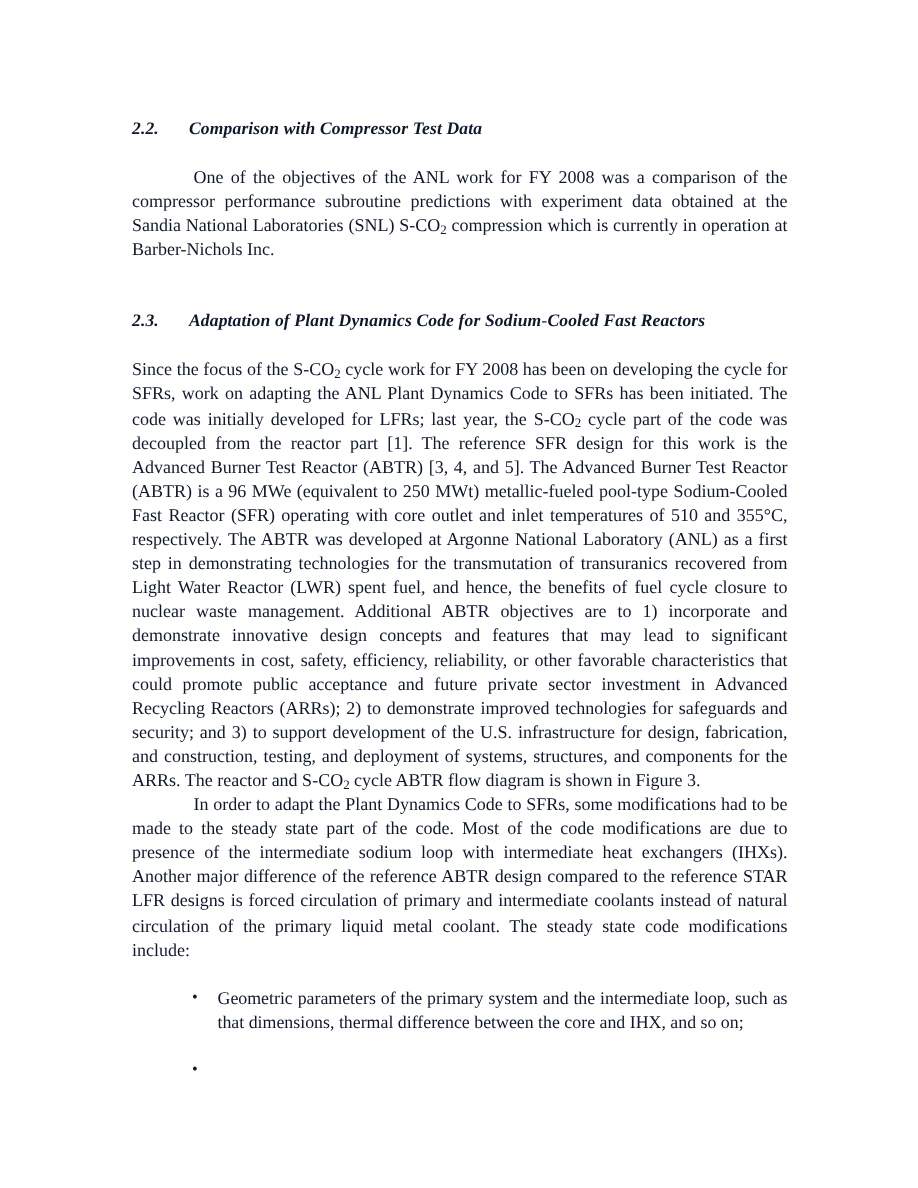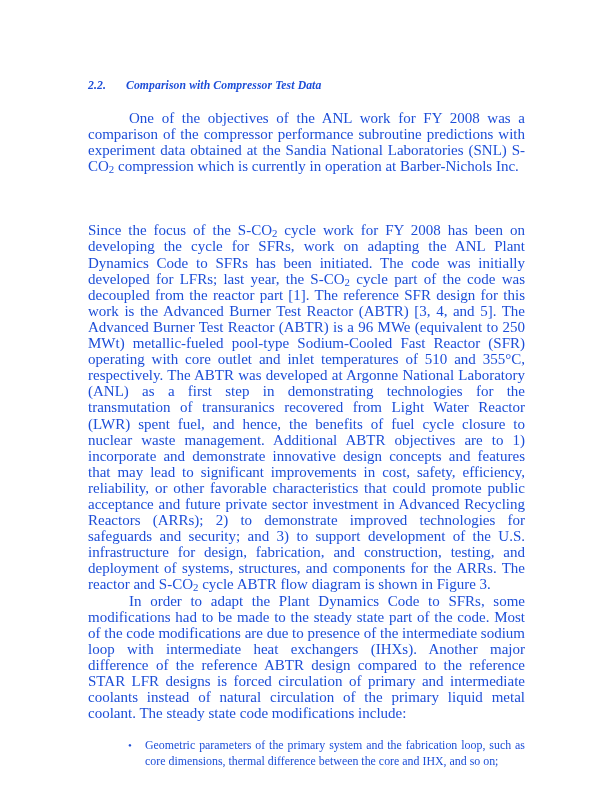--- a/index.html
+++ b/index.html
@@ -6,21 +6,21 @@
     margin: 0;
     padding: 0;
     background: #ffffff;
   }
   .page {
     position: relative;
     width: 612px;
     height: 792px;
     background: #ffffff;
     font-family: "Liberation Serif", "DejaVu Serif", serif;
-    color: #1d4ed8;
+    color: #0f172a;
     overflow: hidden;
   }
   .content {
     position: absolute;
     left: 88px;
     top: 78px;
     width: 437px;
   }
   .heading {
     font-weight: bold;
@@ -30,21 +30,21 @@
     margin: 0;
     white-space: pre;
     letter-spacing: 0.1px;
   }
   .heading-num {
     display: inline-block;
     width: 38px;
   }
   p.body {
     margin: 0;
-    font-size: 15px;
+    font-size: 12px;
     line-height: 16.1px;
     text-align: justify;
     text-justify: inter-word;
     hyphens: none;
   }
   p.indent {
     text-indent: 41px;
   }
   .gap-after-heading { height: 16px; }
   .gap-before-heading { height: 32px; }
@@ -93,29 +93,30 @@
 
     <h2 class="heading"><span class="heading-num">2.2.</span><span>Comparison with Compressor Test Data</span></h2>
 
     <div class="gap-after-heading"></div>
 
     <p class="body indent"><span>One of the objectives of the ANL work for FY 2008 was a comparison of the compressor performance subroutine predictions with experiment data obtained at the Sandia National Laboratories (SNL) S-CO</span><sub>2</sub><span> compression which is currently in operation at Barber-Nichols Inc.</span></p>
 
 
     <div class="gap-before-heading"></div>
 
+    <h2 class="heading"><span class="heading-num">2.3.</span><span>Adaptation of Plant Dynamics Code for Sodium-Cooled Fast Reactors</span></h2>
 
     <div class="gap-after-heading"></div>
 
     <p class="body"><span>Since the focus of the S-CO</span><sub>2</sub><span> cycle work for FY 2008 has been on developing the cycle for SFRs, work on adapting the ANL Plant Dynamics Code to SFRs has been initiated. The code was initially developed for LFRs; last year, the S-CO</span><sub>2</sub><span> cycle part of the code was decoupled from the reactor part [1]. The reference SFR design for this work is the Advanced Burner Test Reactor (ABTR) [3, 4, and 5].  The Advanced Burner Test Reactor (ABTR) is a 96 MWe (equivalent to 250 MWt) metallic-fueled pool-type Sodium-Cooled Fast Reactor (SFR) operating with core outlet and inlet temperatures of 510 and 355°C, respectively. The ABTR was developed at Argonne National Laboratory (ANL) as a first step in demonstrating technologies for the transmutation of transuranics recovered from Light Water Reactor (LWR) spent fuel, and hence, the benefits of fuel cycle closure to nuclear waste management. Additional ABTR objectives are to 1) incorporate and demonstrate innovative design concepts and features that may lead to significant improvements in cost, safety, efficiency, reliability, or other favorable characteristics that could promote public acceptance and future private sector investment in Advanced Recycling Reactors (ARRs); 2) to demonstrate improved technologies for safeguards and security; and 3) to support development of the U.S. infrastructure for design, fabrication, and construction, testing, and deployment of systems, structures, and components for the ARRs. The reactor and S-CO</span><sub>2</sub><span> cycle ABTR flow diagram is shown in Figure 3.</span></p>
 
     <p class="body indent">In order to adapt the Plant Dynamics Code to SFRs, some modifications had to be made to the steady state part of the code. Most of the code modifications are due to presence of the intermediate sodium loop with intermediate heat exchangers (IHXs). Another major difference of the reference ABTR design compared to the reference STAR LFR designs is forced circulation of primary and intermediate coolants instead of natural circulation of the primary liquid metal coolant. The steady state code modifications include:</p>
 
     <div class="gap-list"></div>
 
     <ul class="bullets">
-      <li><span class="bullet-glyph">•</span><span>Geometric parameters of the primary system and the fabrication loop, such as core dimensions, thermal difference between the core and IHX, and so on;</span></li>
+      <li><span class="bullet-glyph">•</span><span>Geometric parameters of the primary system and the intermediate loop, such as that dimensions, thermal difference between the core and IHX, and so on;</span></li>
       <li><span class="bullet-glyph">•</span></li>
     </ul>
 
   </div>
 
 </div>
 
 </body></html>

